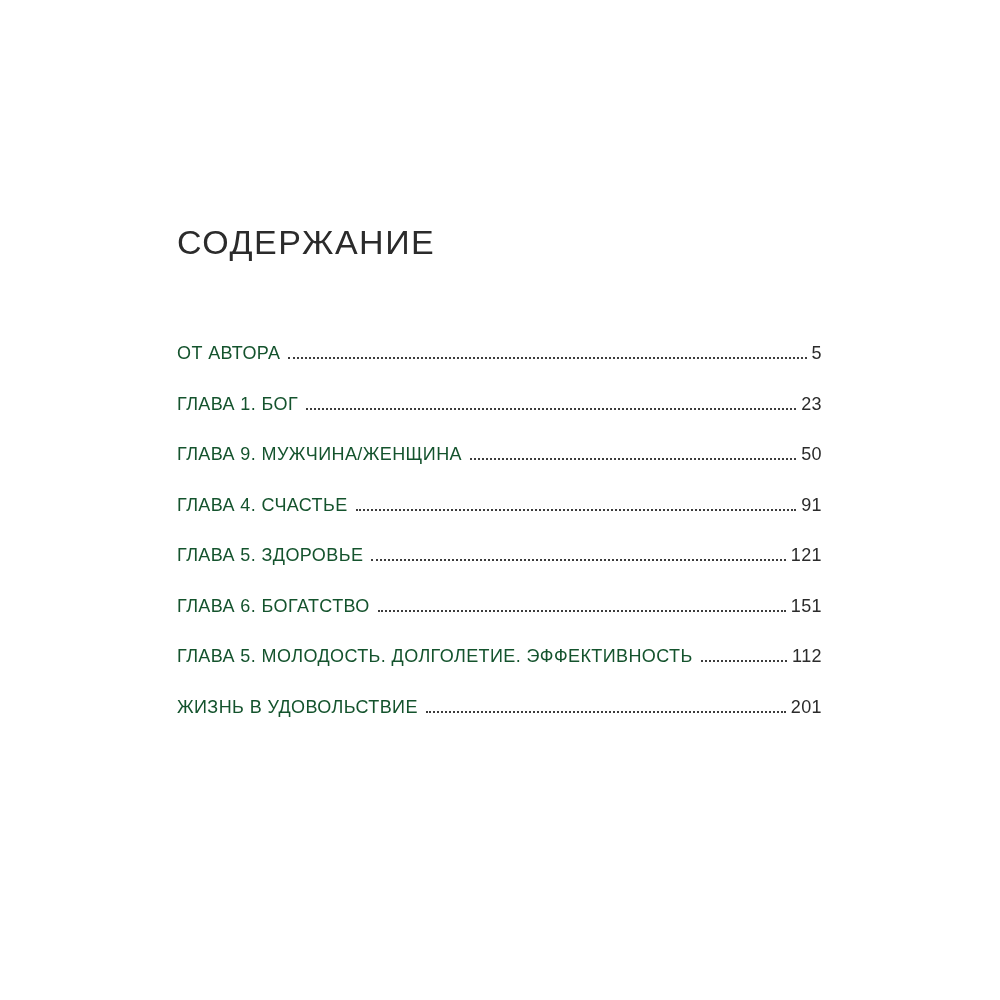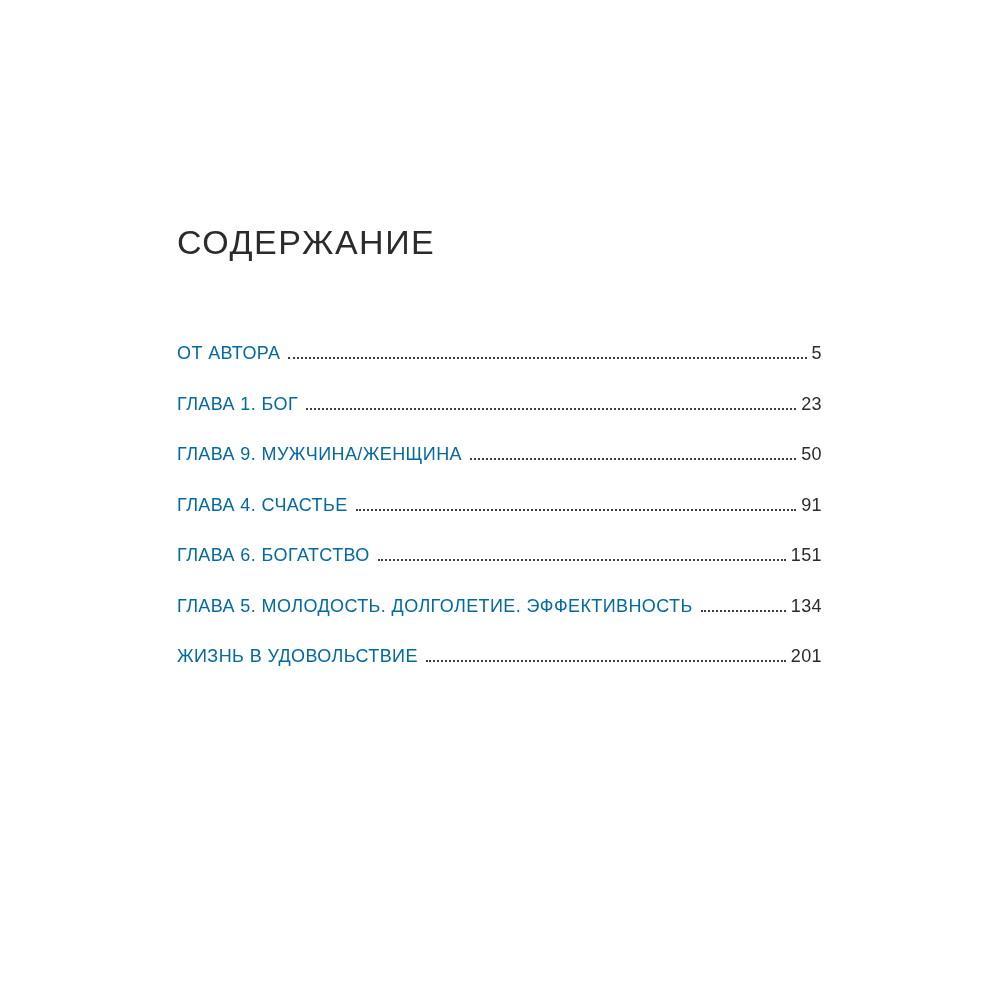--- a/index.html
+++ b/index.html
@@ -33,21 +33,21 @@
     display: flex;
     align-items: baseline;
     font-size: 18px;
     line-height: 18px;
     letter-spacing: 0.4px;
     margin-bottom: 32.5px;
     white-space: nowrap;
   }
   .toc-label {
     flex: 0 0 auto;
-    color: #0369a1;
+    color: #14532d;
   }
   .toc-dots {
     flex: 1 1 auto;
     min-width: 20px;
     margin: 0 5px 0 8px;
     border-bottom: 2px dotted #3d3d3d;
     height: 0;
   }
   .toc-page {
     flex: 0 0 auto;
@@ -80,31 +80,36 @@
     <span class="toc-page">50</span>
   </div>
 
 
   <div class="toc-row">
     <span class="toc-label">ГЛАВА 4. СЧАСТЬЕ</span>
     <span class="toc-dots"></span>
     <span class="toc-page">91</span>
   </div>
 
+  <div class="toc-row">
+    <span class="toc-label">ГЛАВА 5. ЗДОРОВЬЕ</span>
+    <span class="toc-dots"></span>
+    <span class="toc-page">121</span>
+  </div>
 
   <div class="toc-row">
     <span class="toc-label">ГЛАВА 6. БОГАТСТВО</span>
     <span class="toc-dots"></span>
     <span class="toc-page">151</span>
   </div>
 
   <div class="toc-row">
     <span class="toc-label">ГЛАВА 5. МОЛОДОСТЬ. ДОЛГОЛЕТИЕ. ЭФФЕКТИВНОСТЬ</span>
     <span class="toc-dots"></span>
-    <span class="toc-page">134</span>
+    <span class="toc-page">112</span>
   </div>
 
   <div class="toc-row">
     <span class="toc-label">ЖИЗНЬ В УДОВОЛЬСТВИЕ</span>
     <span class="toc-dots"></span>
     <span class="toc-page">201</span>
   </div>
 </div>
 </div>
 

